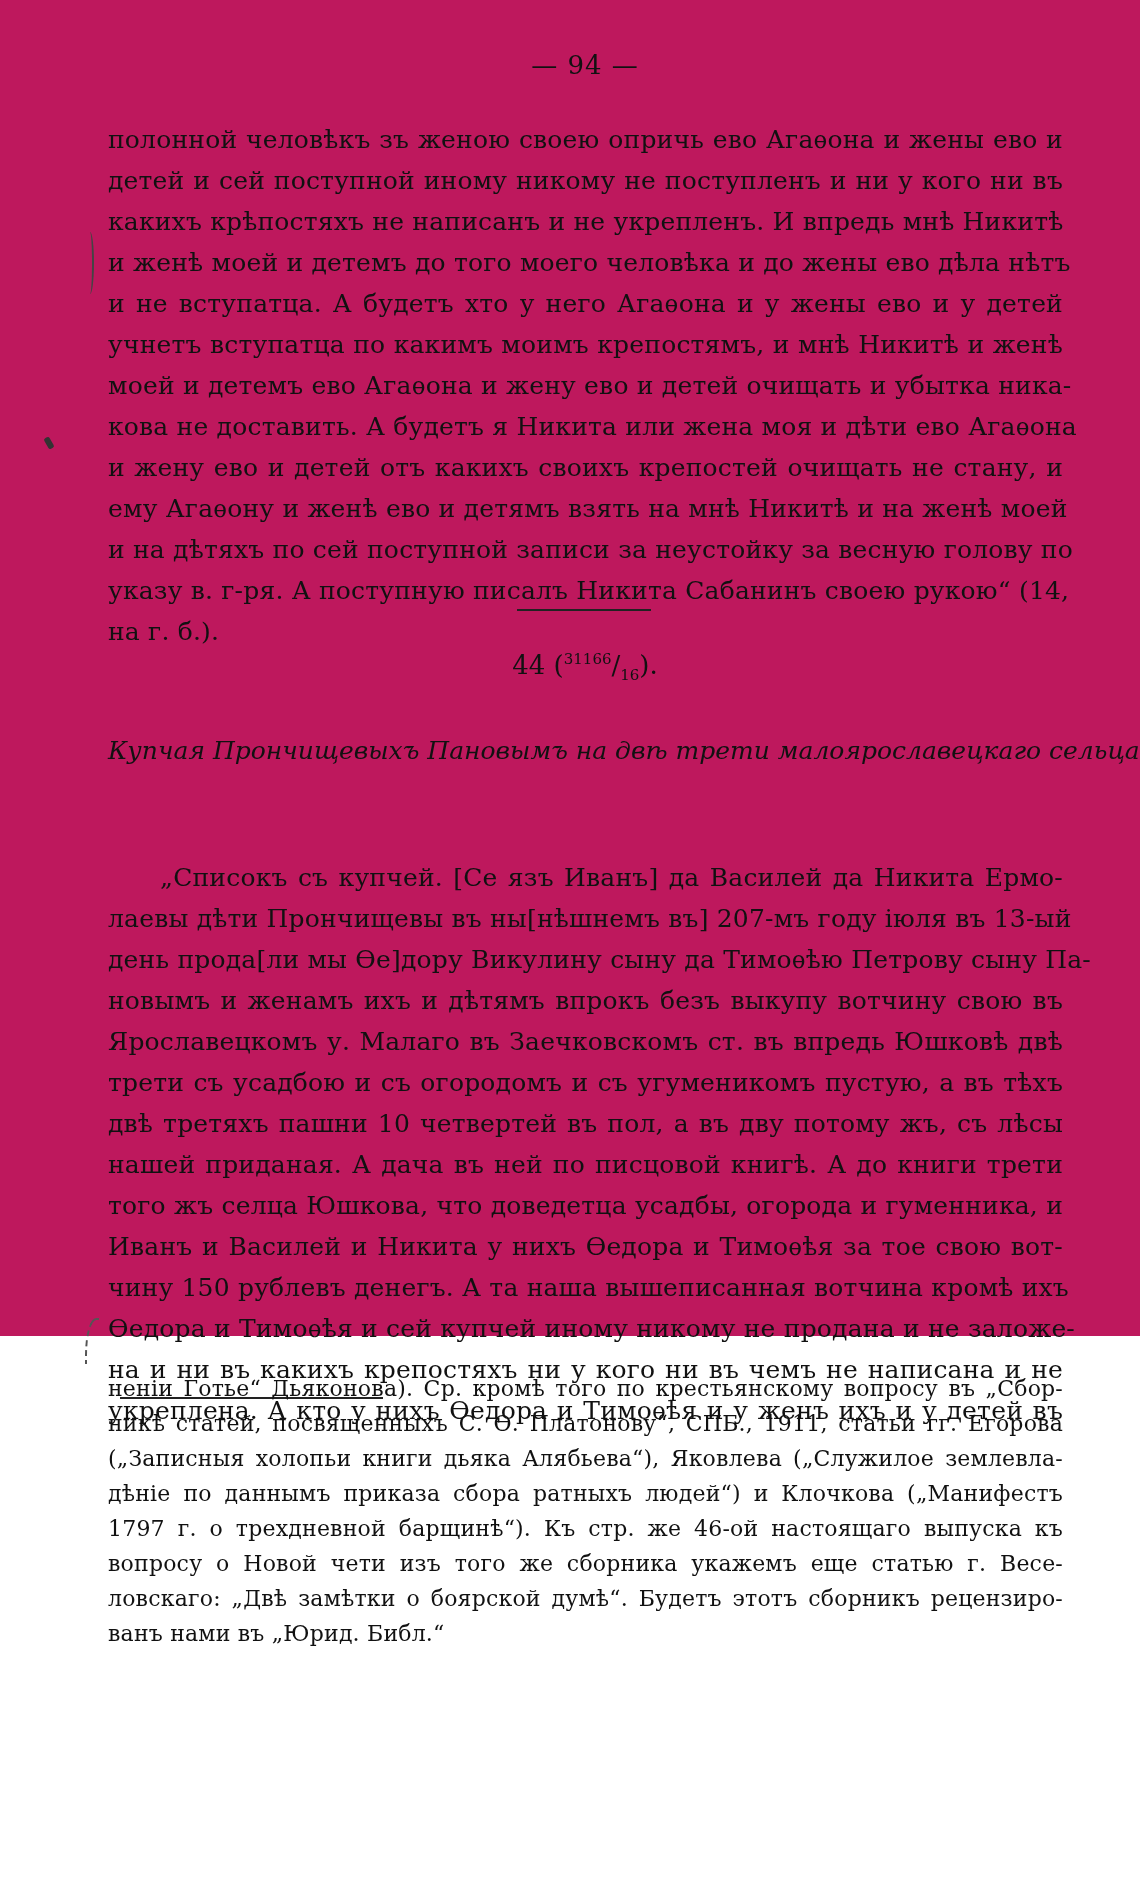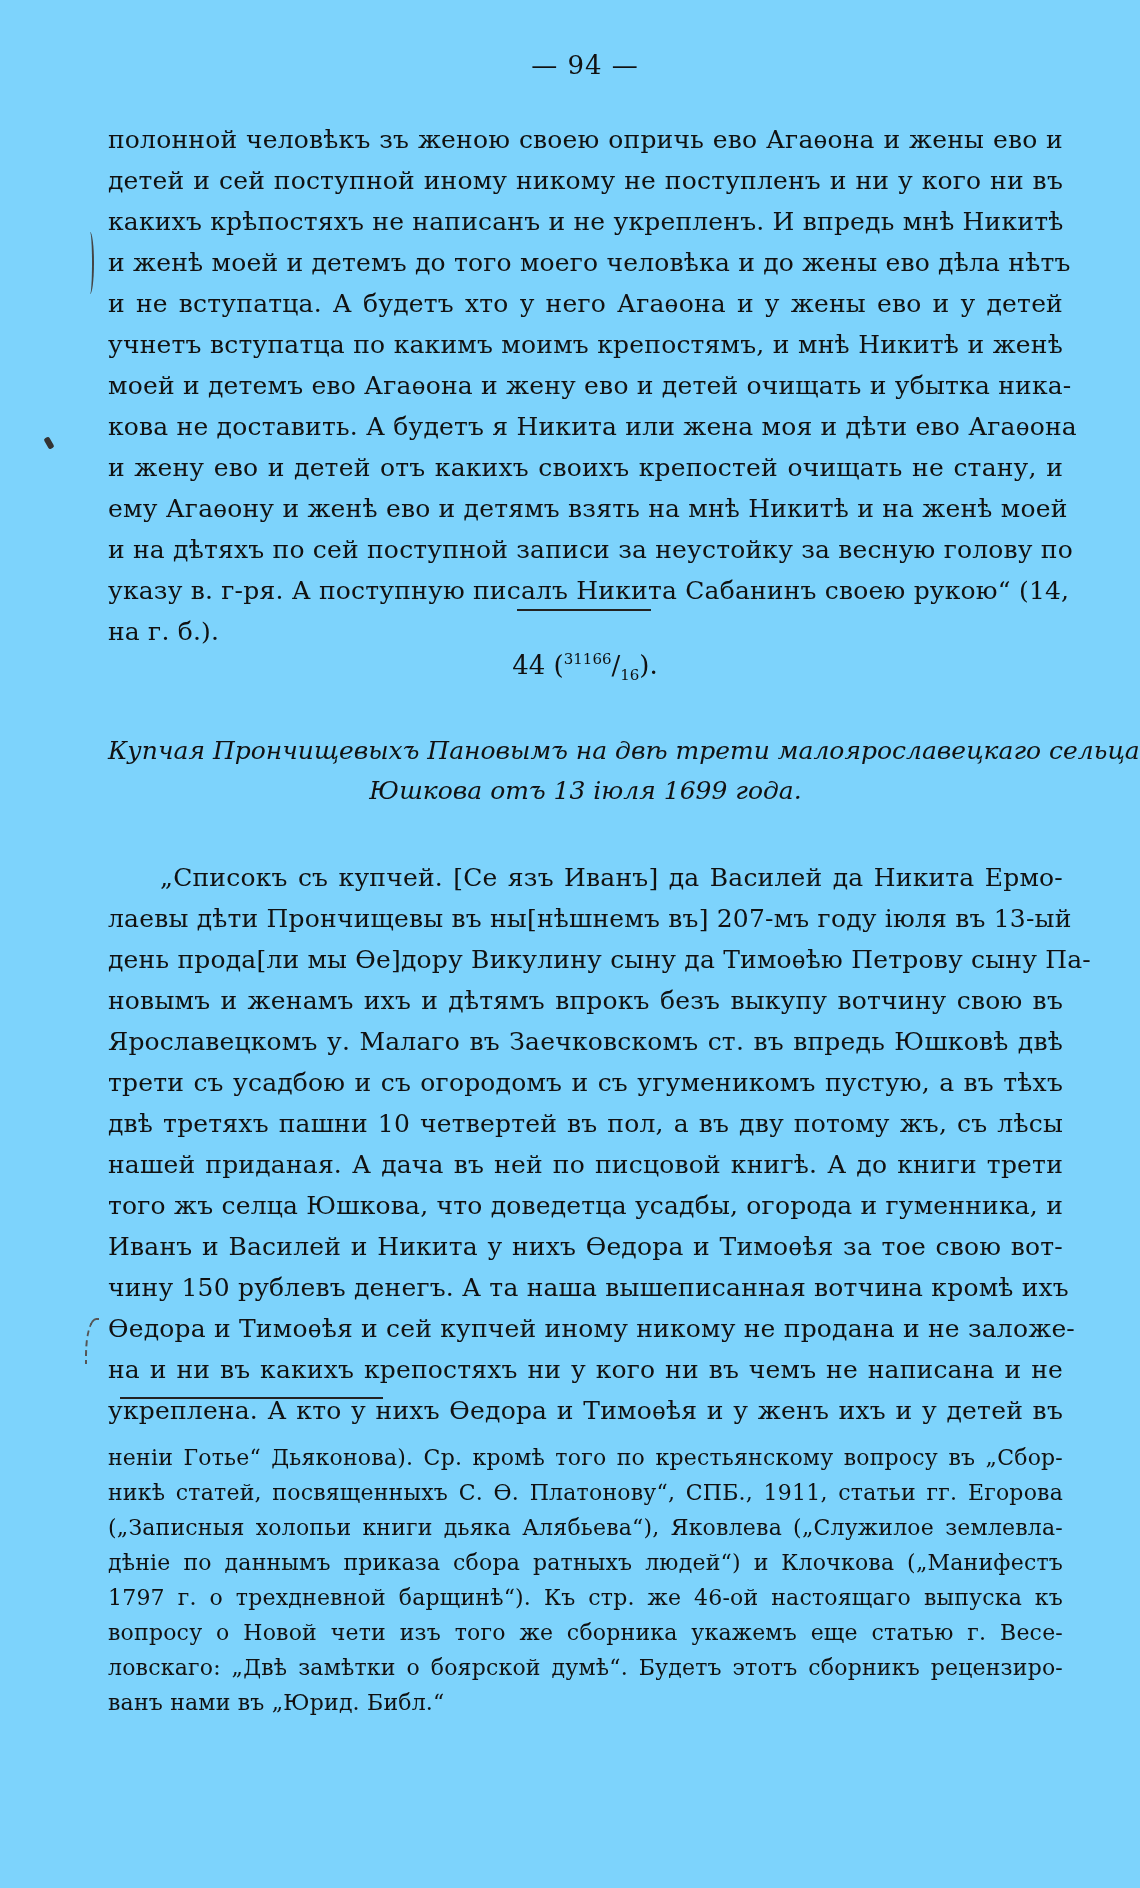--- a/index.html
+++ b/index.html
@@ -1,28 +1,28 @@
 <!DOCTYPE html>
 <html><head>
 <meta charset="utf-8">
 <style>
   html, body { margin:0; padding:0; background:#ffffff; }
   body { width:1140px; height:1888px; position:relative; overflow:hidden;
          font-family:"DejaVu Serif","Liberation Serif",serif; color:#111; }
-  .page { position:absolute; left:0; top:0; width:1140px; height:1888px; background:#7dd3fc; }
+  .page { position:absolute; left:0; top:0; width:1140px; height:1336px; background:#be185d; }
   .pagenum { position:absolute; top:50px; left:0; width:1170px; text-align:center;
              font-size:26px; letter-spacing:1px; }
   .block { position:absolute; left:108px; width:955px; }
   .line { display:block; white-space:nowrap; text-align:justify; text-align-last:justify;
           height:41px; line-height:41px; font-size:25px; letter-spacing:0.2px; overflow:visible; }
   .line.last { text-align-last:left; }
   .line.indent { padding-left:52px;margin-top:48px; }
   .body1 { top:119px; }
   .body2 { top:809px; }
-  .foot  { top:1440px; }
+  .foot  { top:1371px; }
   .foot .line { height:35px; line-height:35px; font-size:22px; }
   .rule { position:absolute; height:2px; background:#222; }
   .sep { left:517px; width:134px; top:609px; }
   .fnrule { left:120px; width:263px; top:1397px; }
   .docnum { position:absolute; top:650px; left:0; width:1170px; text-align:center; font-size:26px; }
   .docnum sup, .docnum sub { font-size:15px; }
   .frac { font-size:26px;margin-top:8px; }
   .title { position:absolute; left:108px; width:955px; font-style:italic;
            font-size:25px; line-height:40px; }
   .title .t1 { display:block; text-align:justify; text-align-last:justify; white-space:nowrap; }
@@ -64,21 +64,20 @@
 
   <div class="rule sep"></div>
 
   <div class="docnum">
     <span>44</span>
     <span class="frac">(<sup>31166</sup>/<sub>16</sub>).</span>
   </div>
 
   <div class="title">
     <span class="t1">Купчая Прончищевыхъ Пановымъ на двѣ трети малоярославецкаго сельца</span>
-    <span class="t2">Юшкова отъ 13 іюля 1699 года.</span>
   </div>
 
   <div class="block body2">
     <span class="line indent">„Списокъ съ купчей. [Се язъ Иванъ] да Василей да Никита Ермо-</span>
     <span class="line">лаевы дѣти Прончищевы въ ны[нѣшнемъ въ] 207-мъ году іюля въ 13-ый</span>
     <span class="line">день прода[ли мы Ѳе]дору Викулину сыну да Тимоѳѣю Петрову сыну Па-</span>
     <span class="line">новымъ и женамъ ихъ и дѣтямъ впрокъ безъ выкупу вотчину свою въ</span>
     <span class="line">Ярославецкомъ у. Малаго въ Заечковскомъ ст. въ впредь Юшковѣ двѣ</span>
     <span class="line">трети съ усадбою и съ огородомъ и съ угуменикомъ пустую, а въ тѣхъ</span>
     <span class="line">двѣ третяхъ пашни 10 четвертей въ пол, а въ дву потому жъ, съ лѣсы</span>

